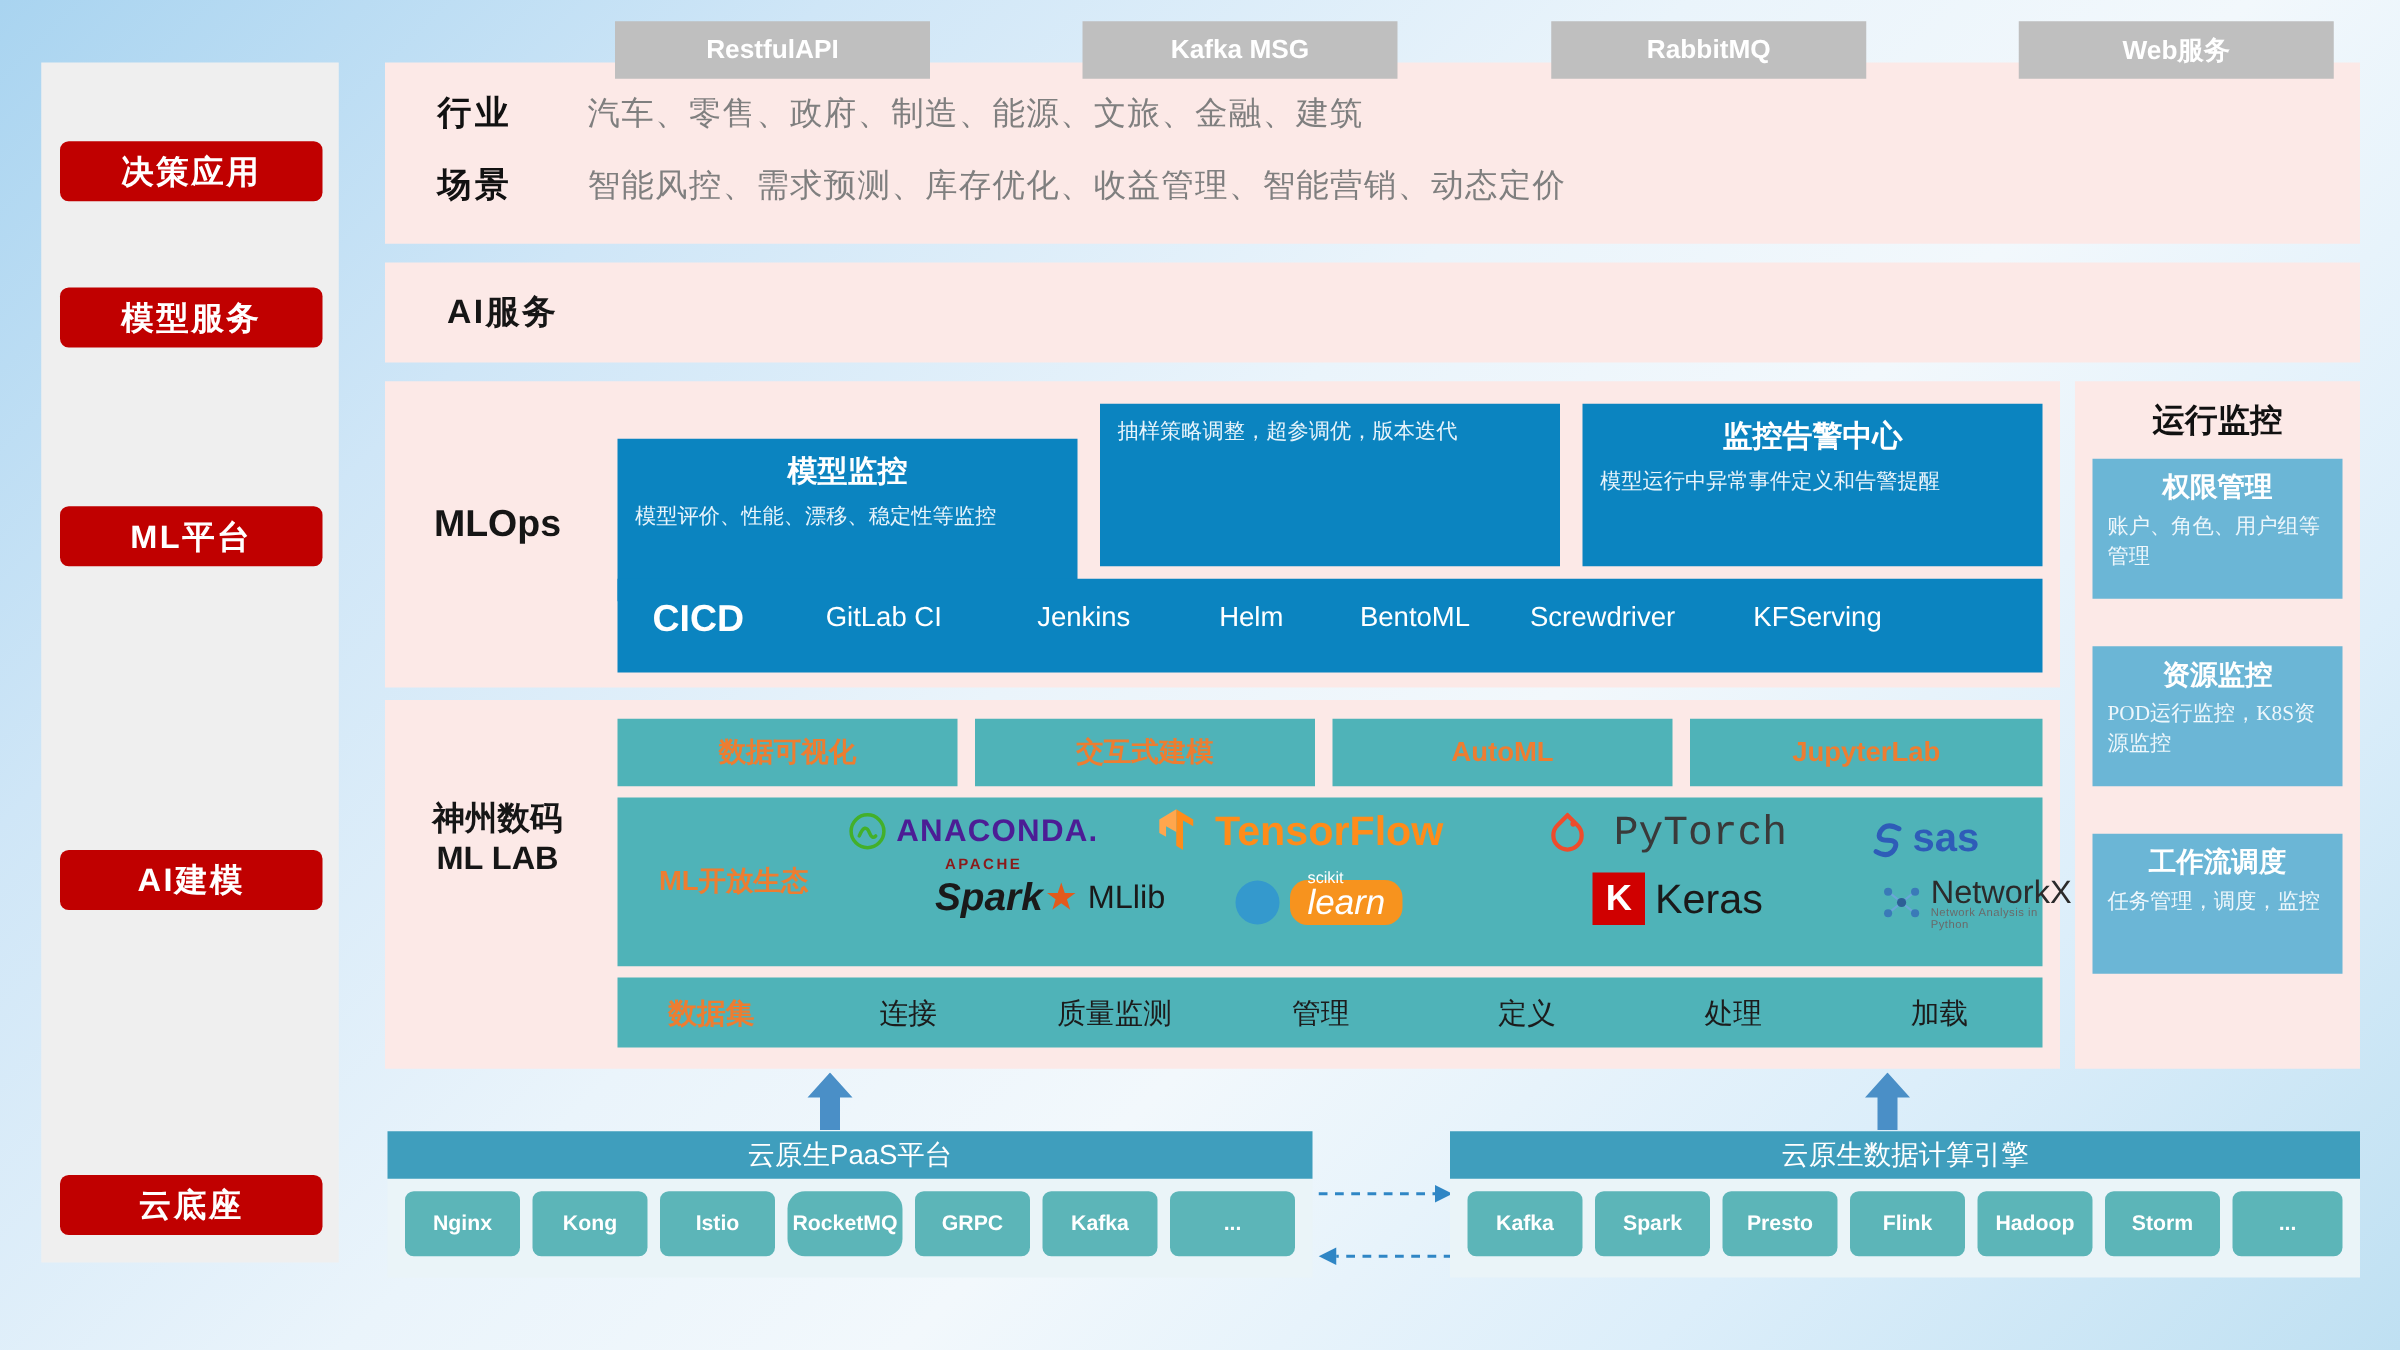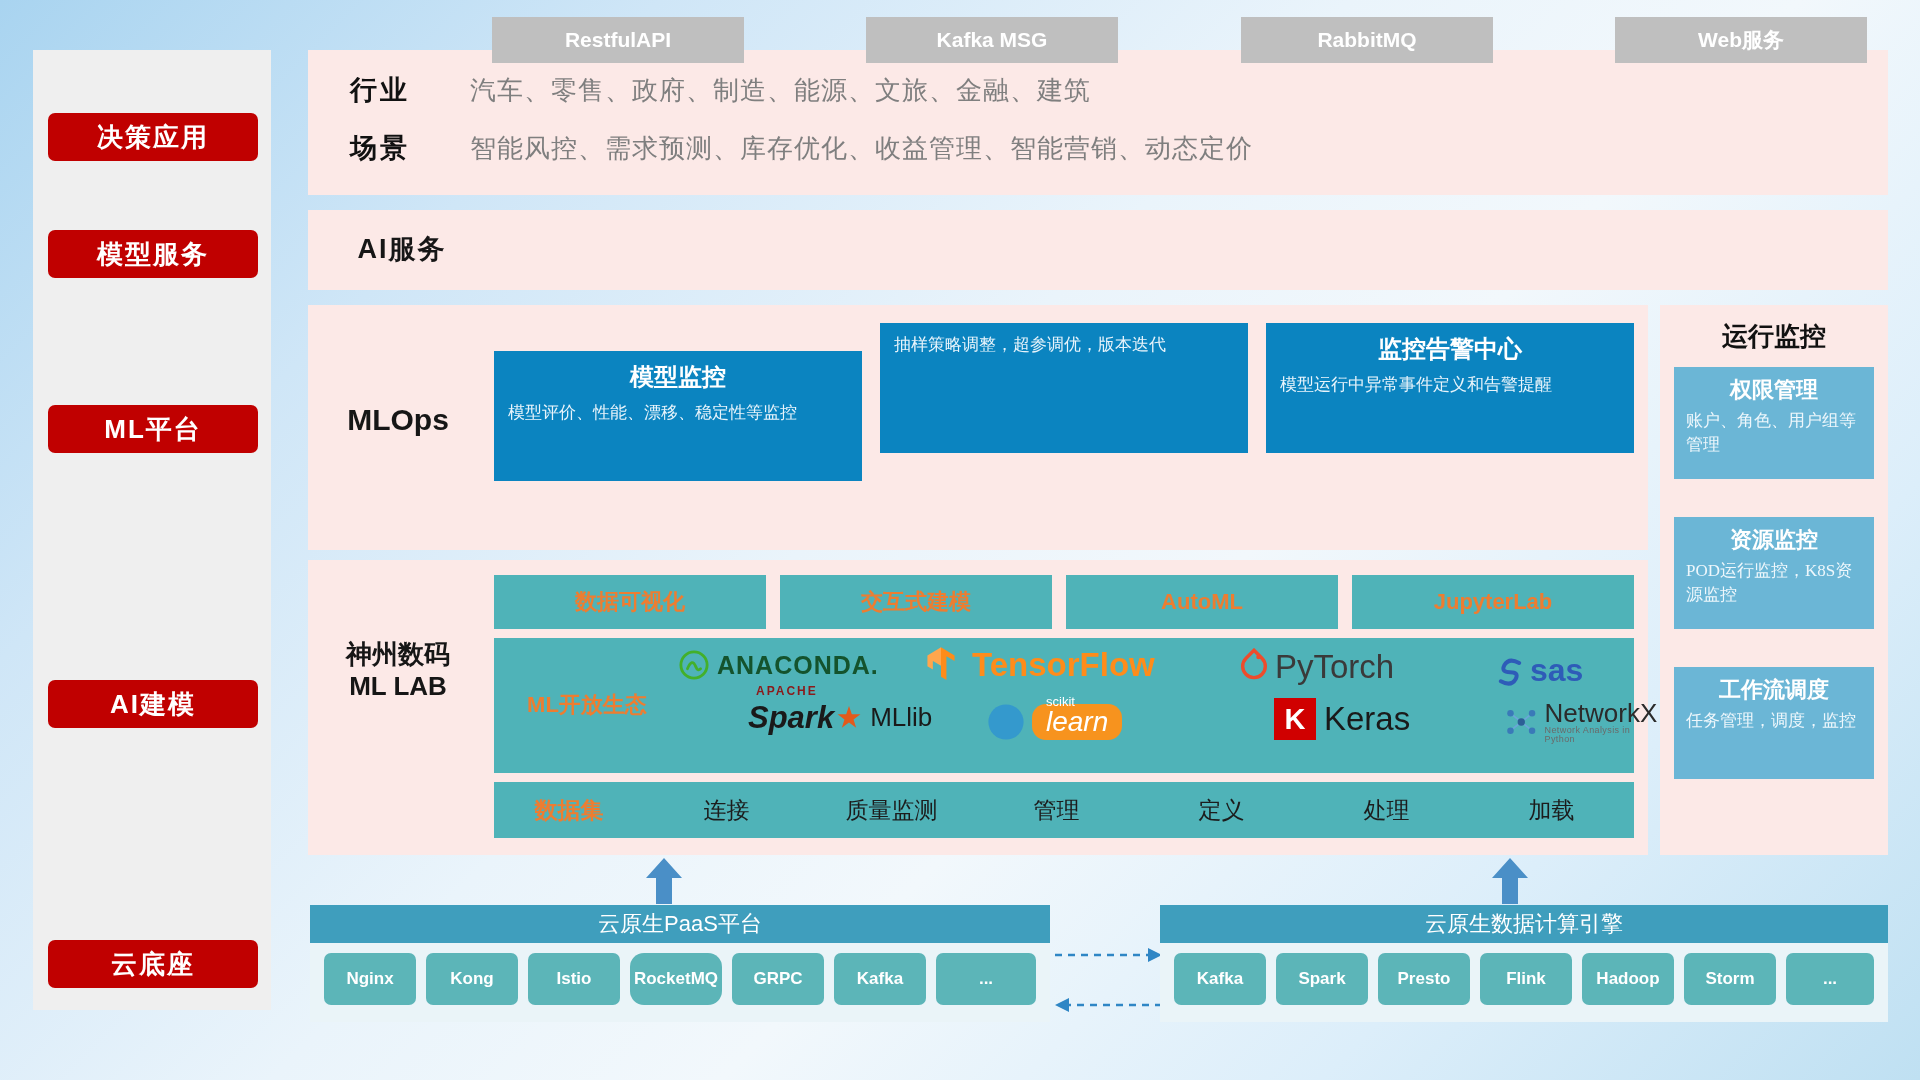--- a/index.html
+++ b/index.html
@@ -176,20 +176,29 @@
       <div class="d">模型评价、性能、漂移、稳定性等监控</div>
     </div>
     <div class="mlops-card" style="left:572px; top:18px; width:368px; height:130px;">
       <div class="d">抽样策略调整，超参调优，版本迭代</div>
     </div>
     <div class="mlops-card" style="left:958px; top:18px; width:368px; height:130px;">
       <div class="t">监控告警中心</div>
       <div class="d">模型运行中异常事件定义和告警提醒</div>
     </div>
 
+    <div id="cicd-bar">
+      <div class="cicd-title">CICD</div>
+      <div class="cicd-item" style="left:158px;">GitLab CI</div>
+      <div class="cicd-item" style="left:318px;">Jenkins</div>
+      <div class="cicd-item" style="left:452px;">Helm</div>
+      <div class="cicd-item" style="left:583px;">BentoML</div>
+      <div class="cicd-item" style="left:730px;">Screwdriver</div>
+      <div class="cicd-item" style="left:905px;">KFServing</div>
+    </div>
   </div>
   <div class="band-label mlops">MLOps</div>
 
   <div class="band" id="band-lab">
     <div class="lab-tab" style="left:186px; width:272px;">
         <span>数据可视化</span>
       </div>
     <div class="lab-tab" style="left:472px; width:272px;">
         <span>交互式建模</span>
       </div>
@@ -201,32 +210,32 @@
       </div>
 
     <div id="eco-box">
       <div id="eco-label">ML开放生态</div>
 
       <div style="position:absolute; left:185px; top:12px; display:flex; align-items:center; gap:8px;">
         <svg width="30" height="30" viewBox="0 0 32 32">
           <circle cx="16" cy="16" r="14" fill="none" stroke="#43b02a" stroke-width="3"></circle>
           <path d="M9 20 q5-12 9-2 q2 5 5 2" fill="none" stroke="#43b02a" stroke-width="3" stroke-linecap="round"></path>
         </svg>
-        <span style="color:#14532d; font-size:25px; font-weight:bold; letter-spacing:1px;">ANACONDA.</span>
+        <span style="color:#4c1d95; font-size:25px; font-weight:bold; letter-spacing:1px;">ANACONDA.</span>
       </div>
 
       <div style="position:absolute; left:430px; top:8px; display:flex; align-items:center; gap:14px;">
         <svg width="34" height="38" viewBox="0 0 24 28">
           <path d="M12 1 L22 7 L22 11 L16 7.6 L16 25 L12 22.6 Z" fill="#ff8c1a"></path>
           <path d="M12 1 L2 7 L2 15 L6 17.3 L6 11 L12 14.5 Z" fill="#ffa64d"></path>
         </svg>
         <span style="color:#ff8c1a; font-size:33px; font-weight:bold;">TensorFlow</span>
       </div>
 
-      <div style="position:absolute; left:745px; top:10px; display:flex; align-items:flex-start; gap:6px;">
+      <div style="position:absolute; left:745px; top:10px; display:flex; align-items:center; gap:22px;font-family:Liberation Mono, monospace;">
         <svg width="30" height="34" viewBox="0 0 26 30">
           <path d="M13 2 L20 9 a10 10 0 1 1 -14 0 Z" fill="none" stroke="#ee4c2c" stroke-width="3"></path>
           <circle cx="17" cy="8" r="2" fill="#ee4c2c"></circle>
         </svg>
         <span style="color:#3a3a3a; font-size:33px;">PyTorch</span>
       </div>
 
       <div style="position:absolute; left:1000px; top:14px; display:flex; align-items:center; gap:4px;">
         <svg width="32" height="32" viewBox="0 0 28 28">
           <path d="M22 7 q-9-5-13 2 q-3 6 5 6 q8 0 5 6 q-4 7-13 2" fill="none" stroke="#2e5cb8" stroke-width="3.5" stroke-linecap="round"></path>

